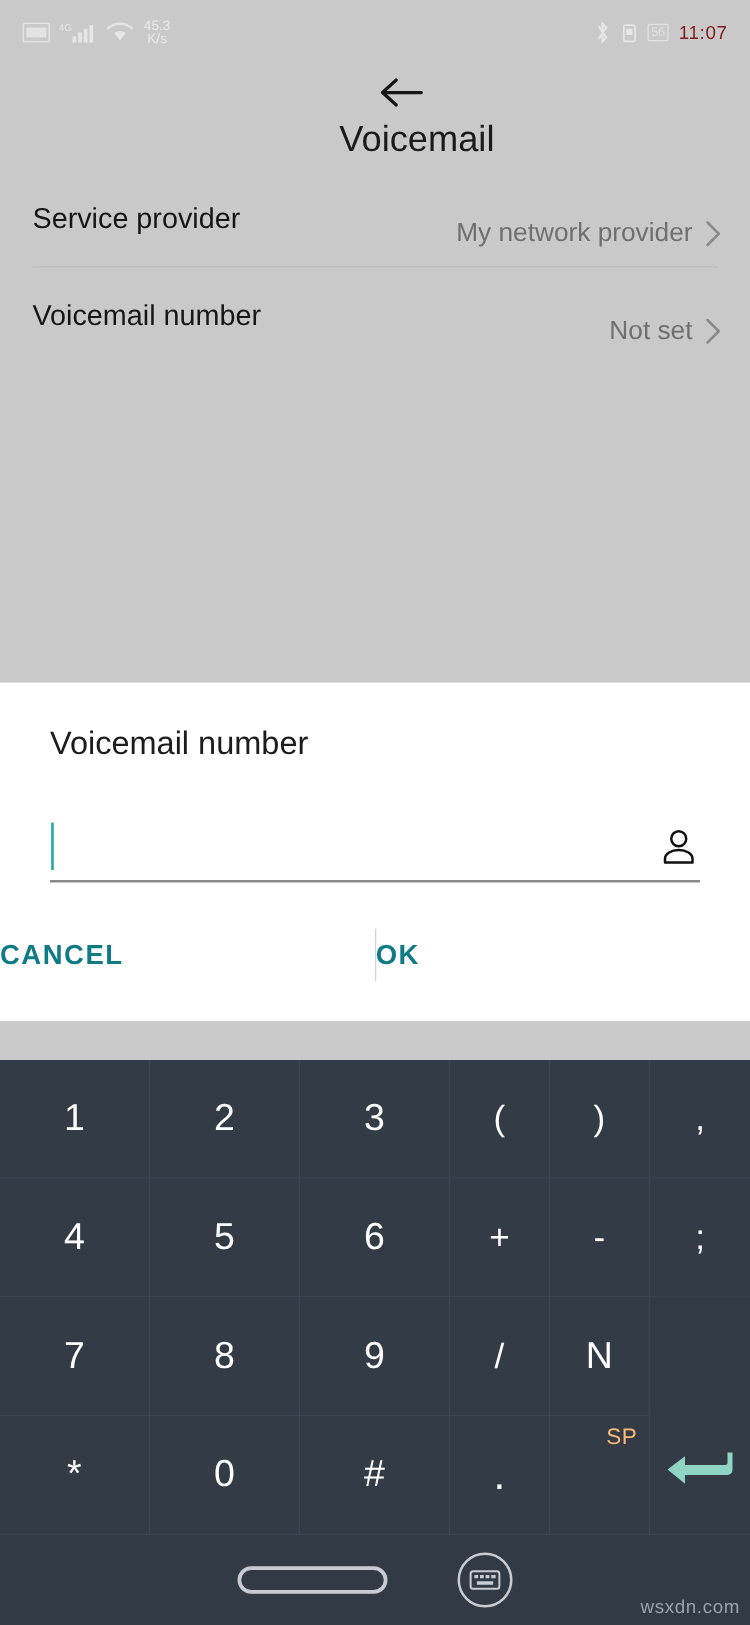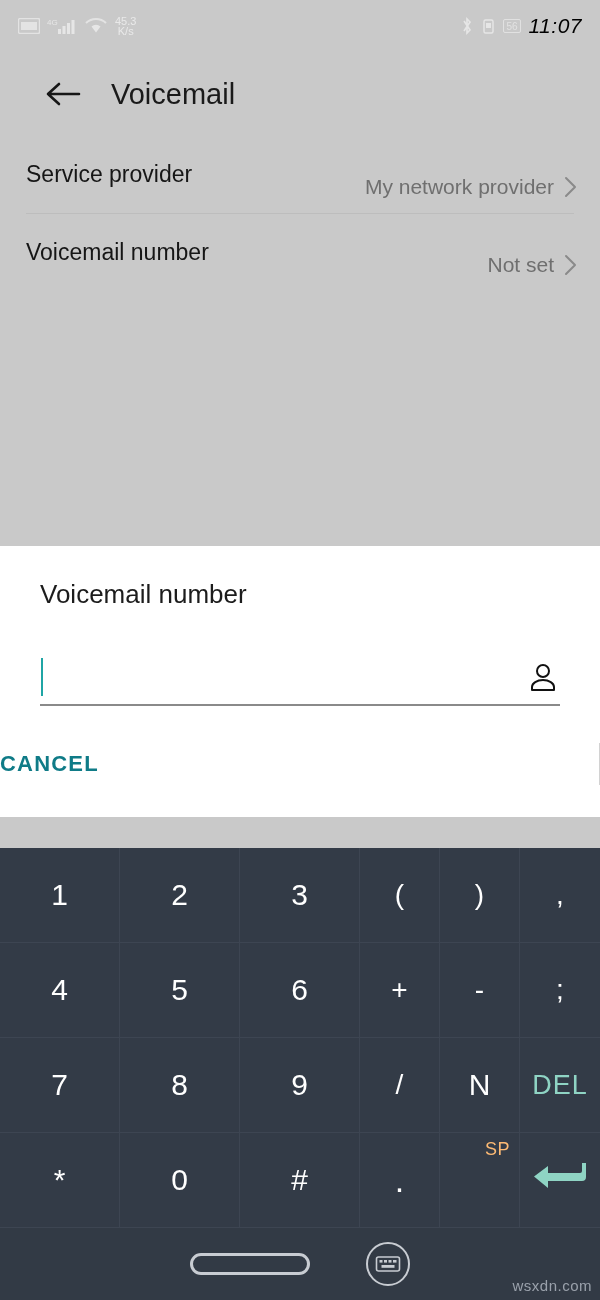--- a/index.html
+++ b/index.html
@@ -26,37 +26,37 @@
   .sb-left { display: flex; align-items: center; gap: 7px; }
   .sb-right { margin-left: auto; display: flex; align-items: center; gap: 8px; }
   .sb-ic { opacity: .55; display: flex; align-items: center; }
   .sb-net {
     font-size: 11px; color: #ffffff; opacity: .6;
     line-height: 10px; text-align: center;
     font-family: "Liberation Sans", sans-serif;
   }
   .sb-net span { display: block; }
   .sb-time {
-    font-size: 21px; color: #000000; letter-spacing: .5px;
-    font-family: "Liberation Sans", sans-serif;
-    font-style: italic;
+    font-size: 15px; color: #7f1d1d; letter-spacing: .5px;
+    font-family: "Liberation Sans", sans-serif;
   }
   .sb-batt {
     border: 1.5px solid #e8e8e8; border-radius: 2px;
     padding: 0 2px; font-size: 10px; color: #e8e8e8;
     height: 14px; display: flex; align-items: center; opacity: .8;
   }
 
   
   #appbar {
     position: absolute; top: 52px; left: 0;
     width: 600px; height: 84px;
     display: flex; align-items: center;
     padding-left: 41px;
     background: #c9c9c9;
+    flex-direction: column;
   }
   #back-btn { width: 44px; height: 44px; display:flex; align-items:center; justify-content:center; cursor: pointer;}
   #page-title {
     font-size: 29px; color: #1a1a1a; margin-left: 26px;
     font-family: "Liberation Sans", sans-serif; font-weight: 400;
   }
 
   
   #settings-list {
     position: absolute; top: 136px; left: 0;
@@ -283,20 +283,21 @@
       <span id="contact-icon">
         <svg width="34" height="34" viewBox="0 0 34 34">
             <circle cx="17" cy="11" r="6" fill="none" stroke="#111" stroke-width="2"></circle>
             <path d="M6 30 v-3 a11 7 0 0 1 22 0 v3 Z" fill="none" stroke="#111" stroke-width="2" stroke-linejoin="round"></path>
           </svg>
       </span>
     </div>
     <div id="dialog-buttons">
       <div class="dlg-btn">CANCEL</div>
       <div id="btn-sep"></div>
+      <div class="dlg-btn">OK</div>
     </div>
   </div>
 
   <div id="gap-band"></div>
 
   <div id="keyboard">
 
     <div class="kb-row">
       <div class="key w-wide">
           <span>1</span>
@@ -347,23 +348,20 @@
           <span>8</span>
         </div>
       <div class="key w-wide">
           <span>9</span>
         </div>
       <div class="key w-narrow sym">
           <span>/</span>
         </div>
       <div class="key w-narrow">
           <span>N</span>
-        </div>
-      <div class="key w-narrow no-border-r">
-          <span class="key-accent">DEL</span>
         </div>
     </div>
 
     <div class="kb-row">
       <div class="key w-wide">
           <span>*</span>
         </div>
       <div class="key w-wide">
           <span>0</span>
         </div>

